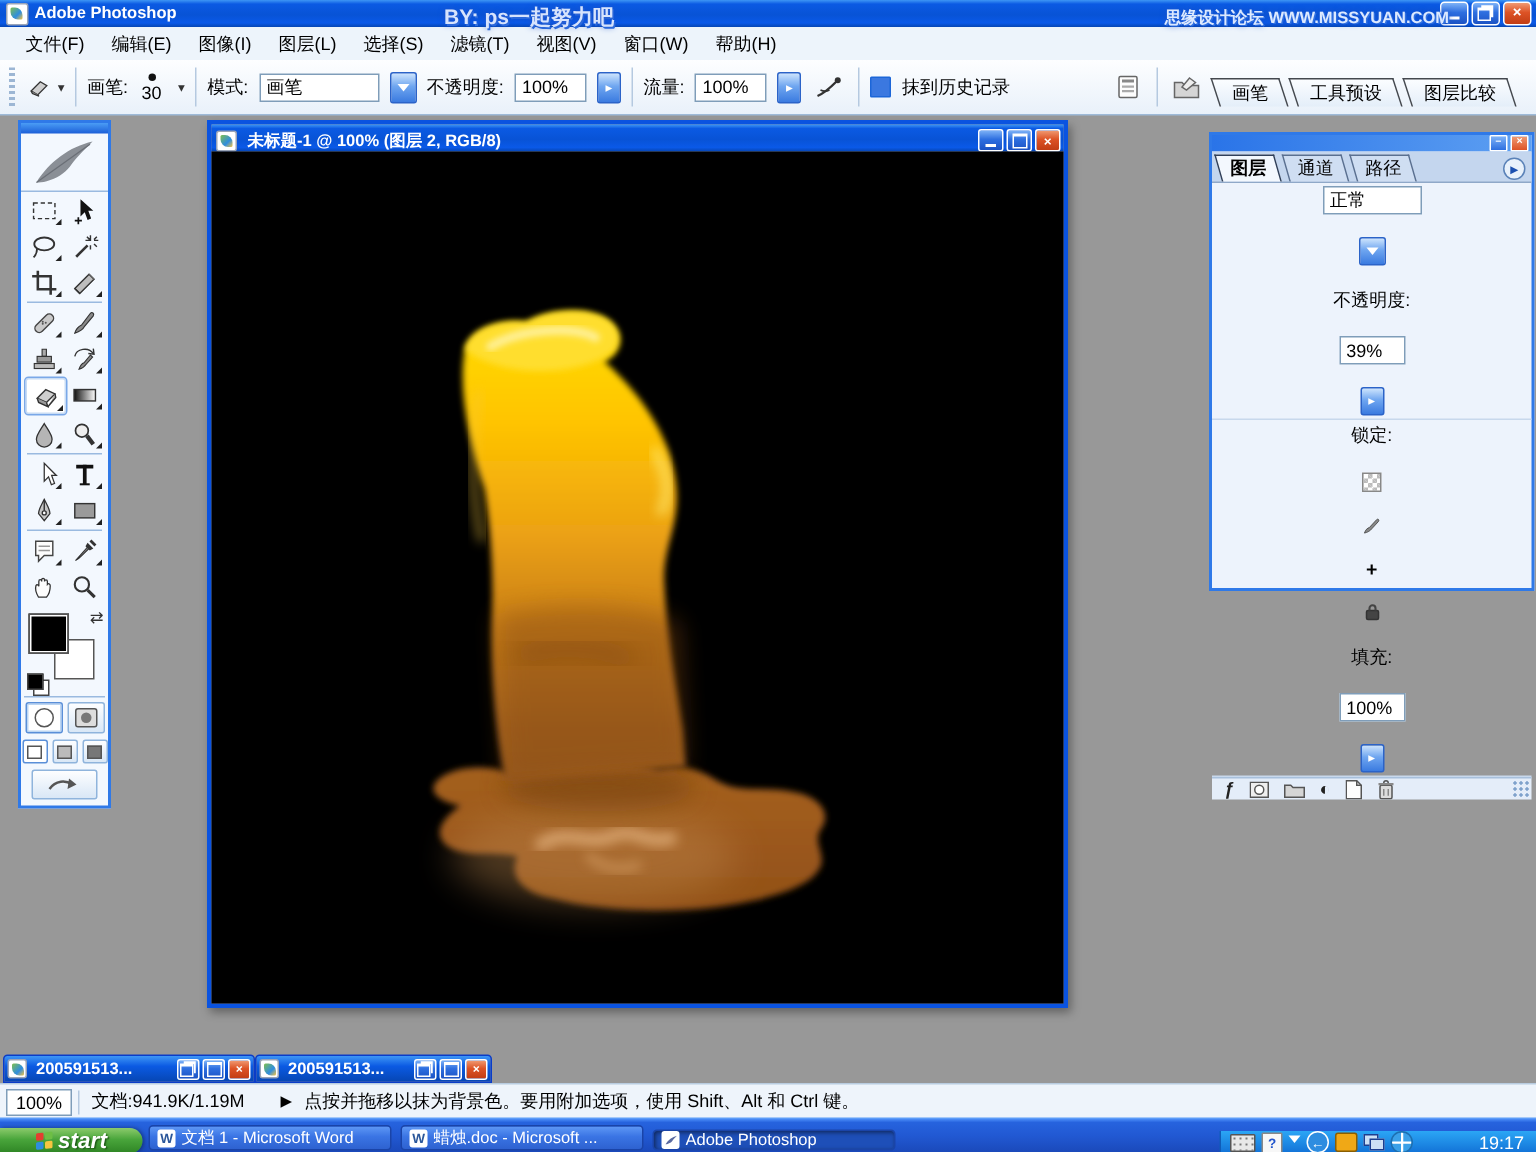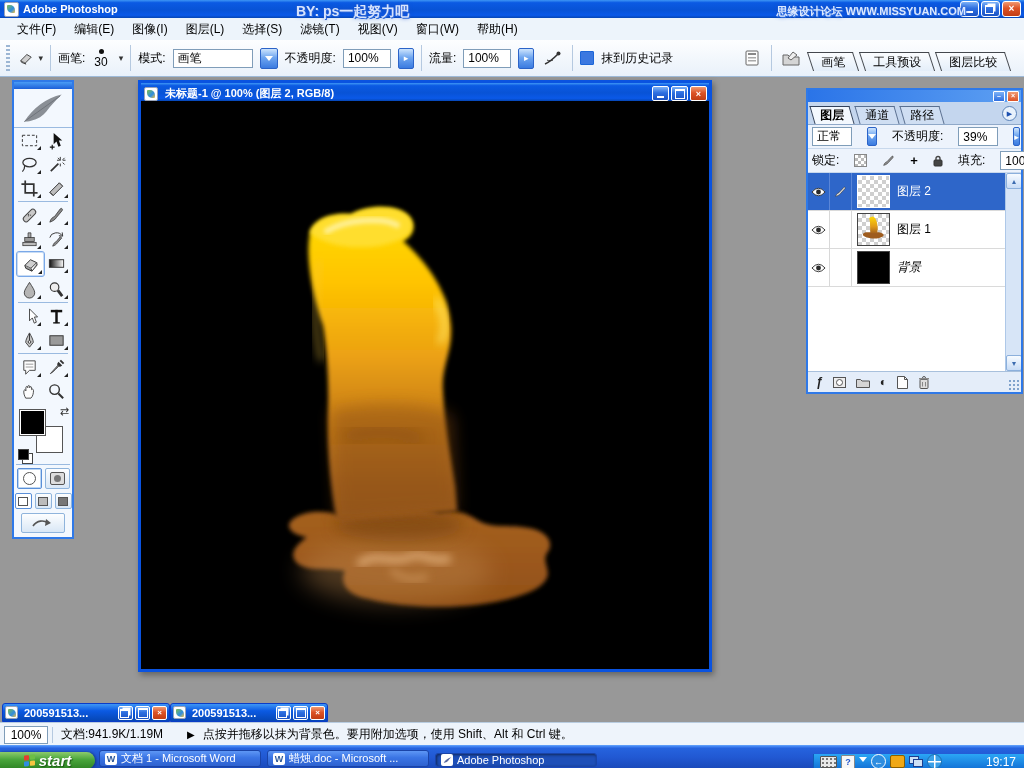--- a/index.html
+++ b/index.html
@@ -104,21 +104,21 @@
   .lp-title{height:12px;background:linear-gradient(90deg,#2A74E8,#5EA0F2);display:flex;align-items:center;justify-content:flex-end;gap:2px;padding-right:2px;}
   .lp-tbtn{width:10px;height:9px;border:1px solid #fff;border-radius:1px;background:linear-gradient(180deg,#7DB2F7,#2E6FE0);
     color:#fff;font-size:7px;line-height:7px;text-align:center;font-weight:bold;}
   .lp-tabs{height:20px;background:#C4D6EE;display:flex;align-items:flex-end;padding:2px 4px 0;position:relative;border-bottom:1px solid #8FA8C8;}
   .lp-tab{height:17px;display:flex;align-items:center;padding:0 7px;border:1px solid #5A7090;border-bottom:none;
     background:#CFDEF2;transform:skewX(16deg);margin-right:5px;font-size:12px;}
   .lp-tab>span{transform:skewX(-16deg);}
   .lp-tab.active{background:#F3F8FE;font-weight:bold;border-color:#30405A;}
   .panel-menu{position:absolute;right:4px;top:4px;width:13px;height:13px;border:1px solid #5A82B8;border-radius:50%;
     background:#E8F1FB;color:#1C50B0;font-size:7px;display:flex;align-items:center;justify-content:center;}
-  .lp-ctrl{display:flex;align-items:center;gap:15px;padding:2px 4px;border-bottom:1px solid #C8D8EC;}
+  .lp-ctrl{display:flex;align-items:center;gap:15px;padding:2px 4px;border-bottom:1px solid #C8D8EC;flex-direction:column;}
   .lp-label{font-size:12px;white-space:nowrap;}
   .lock-ico{width:15px;height:14px;display:flex;align-items:center;justify-content:center;}
   .checker11{width:11px;height:11px;border:1px solid #888;
     background-image:linear-gradient(45deg,#bbb 25%,transparent 25%,transparent 75%,#bbb 75%),linear-gradient(45deg,#bbb 25%,transparent 25%,transparent 75%,#bbb 75%);
     background-size:6px 6px;background-position:0 0,3px 3px;background-color:#fff;}
   .lp-list{flex:1;background:#fff;position:relative;overflow:hidden;}
   .lrow{display:flex;align-items:center;height:37px;border-bottom:1px solid #DADADA;}
   .cell{width:21px;height:37px;display:flex;align-items:center;justify-content:center;border-right:1px solid #D8D8D8;flex:0 0 auto;}
   .thumb{width:31px;height:31px;margin:0 7px 0 5px;border:1px solid #444;flex:0 0 auto;
     background-image:linear-gradient(45deg,#cfcfcf 25%,transparent 25%,transparent 75%,#cfcfcf 75%),linear-gradient(45deg,#cfcfcf 25%,transparent 25%,transparent 75%,#cfcfcf 75%);

